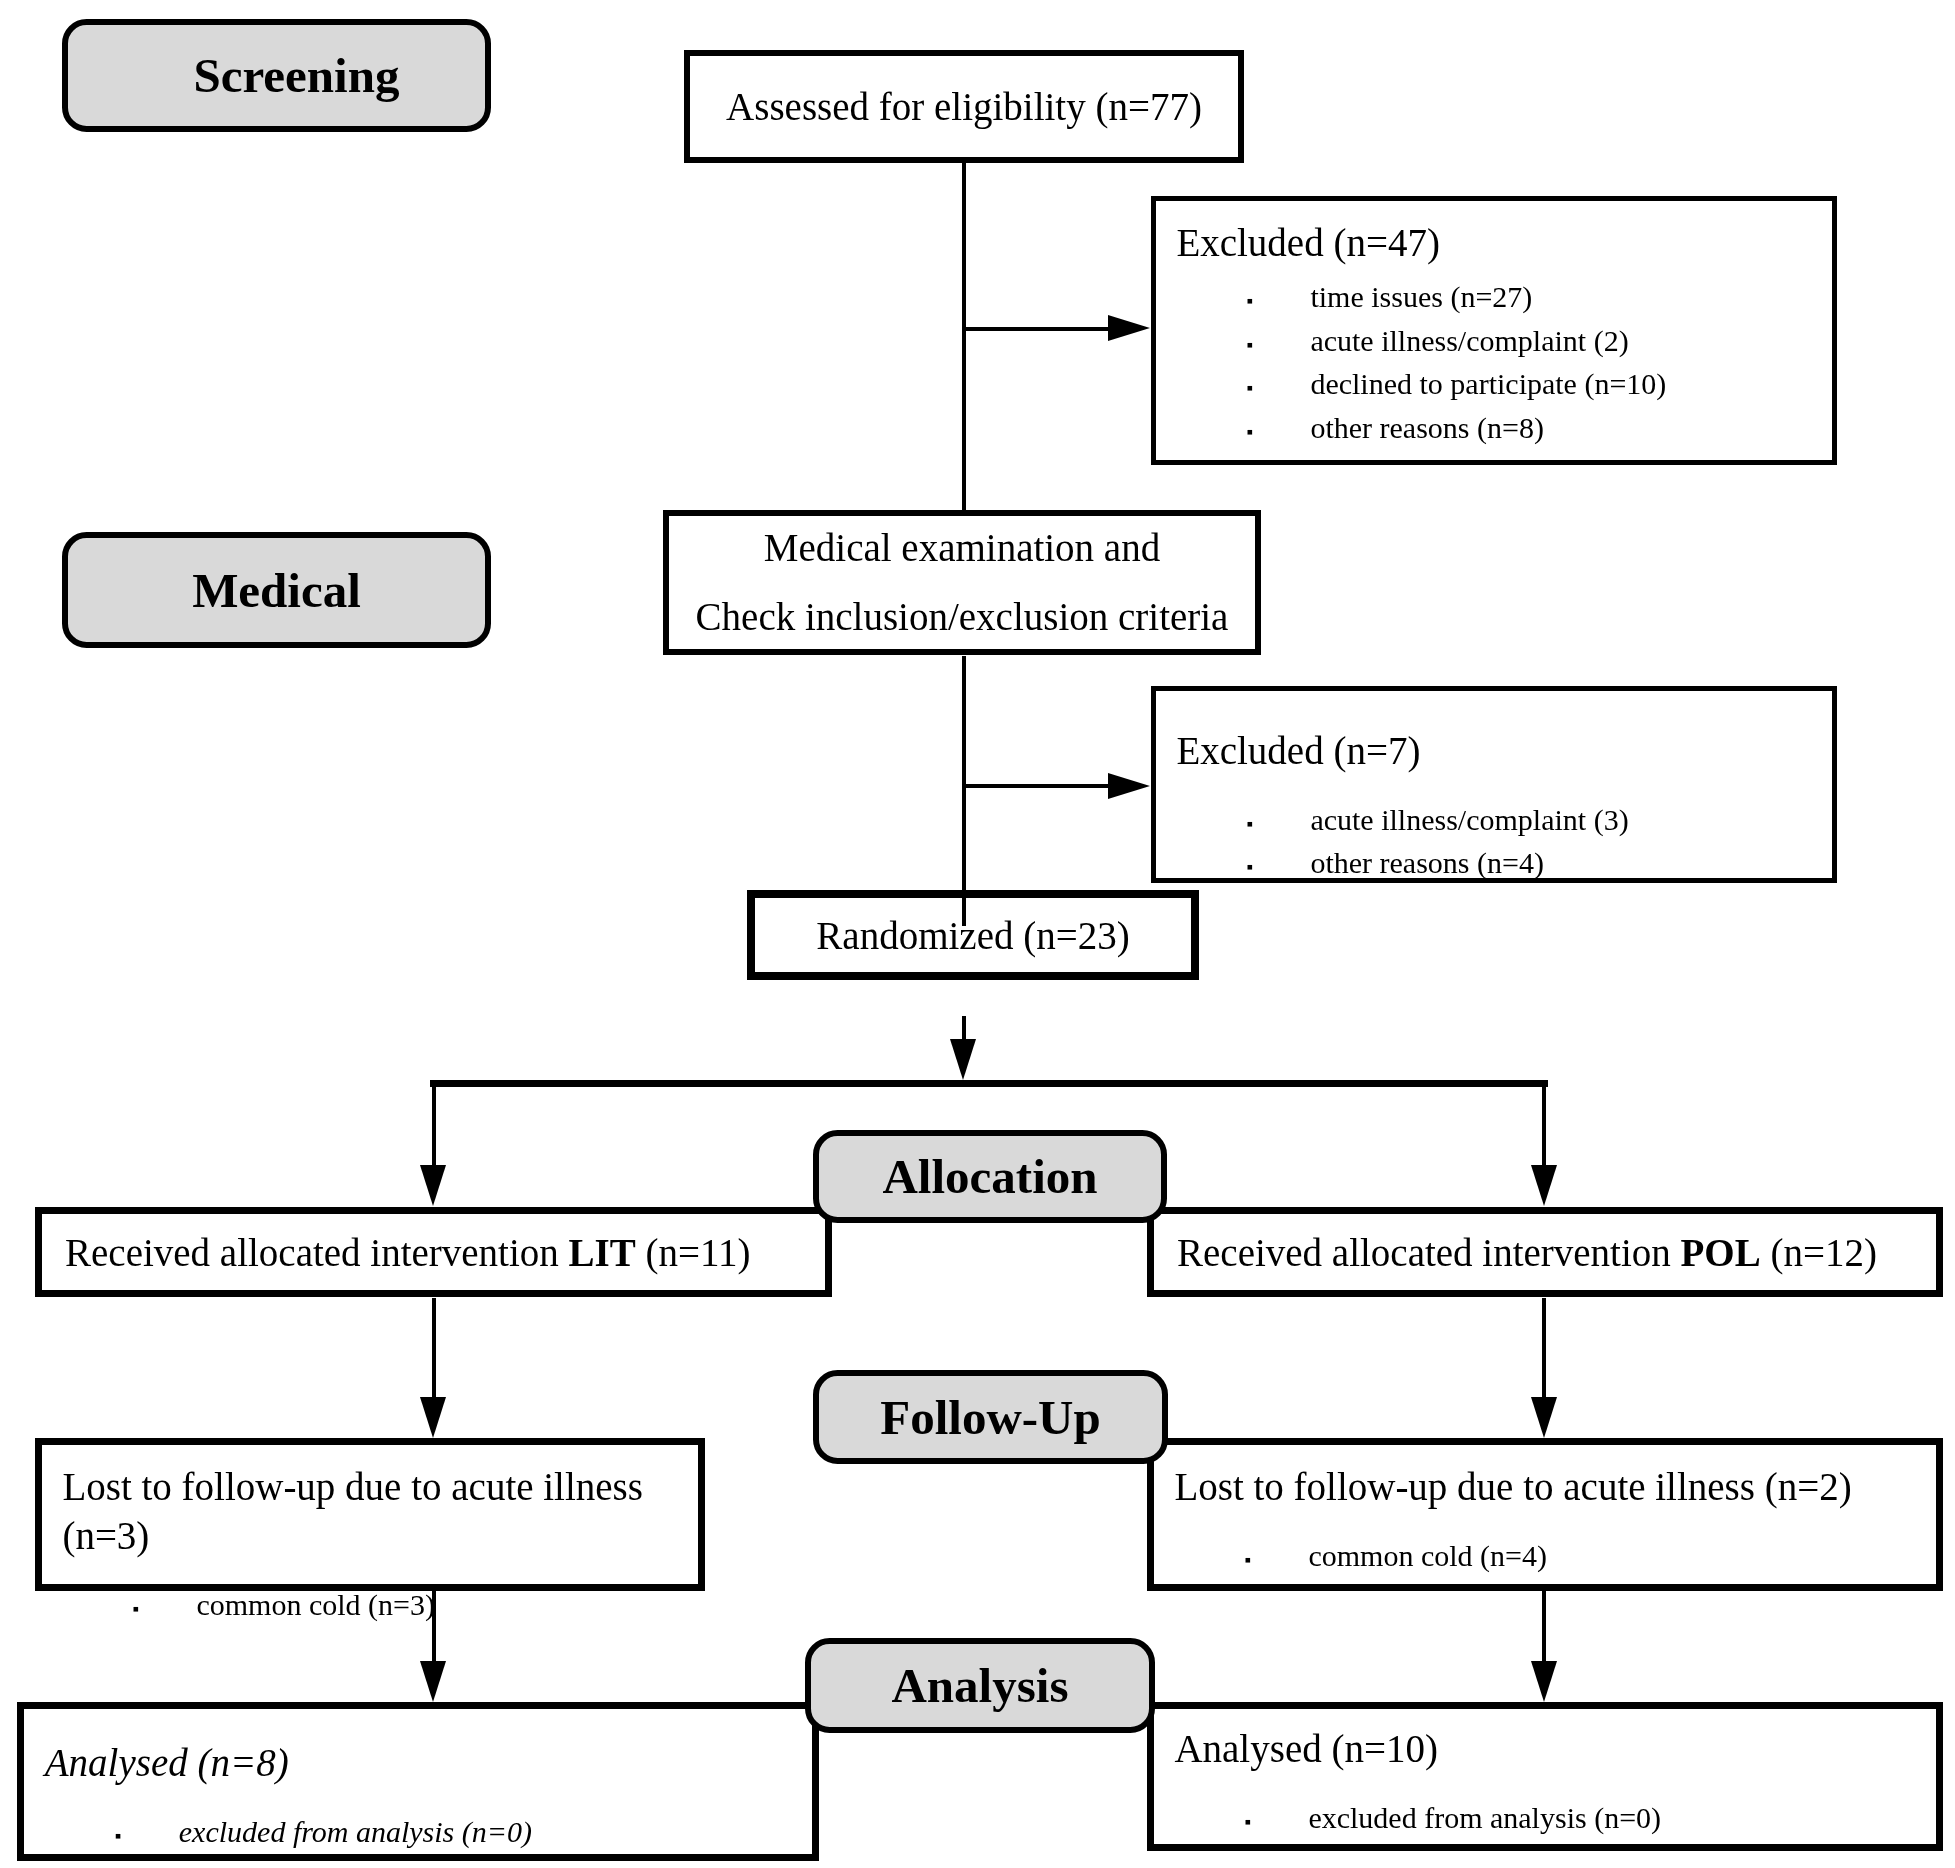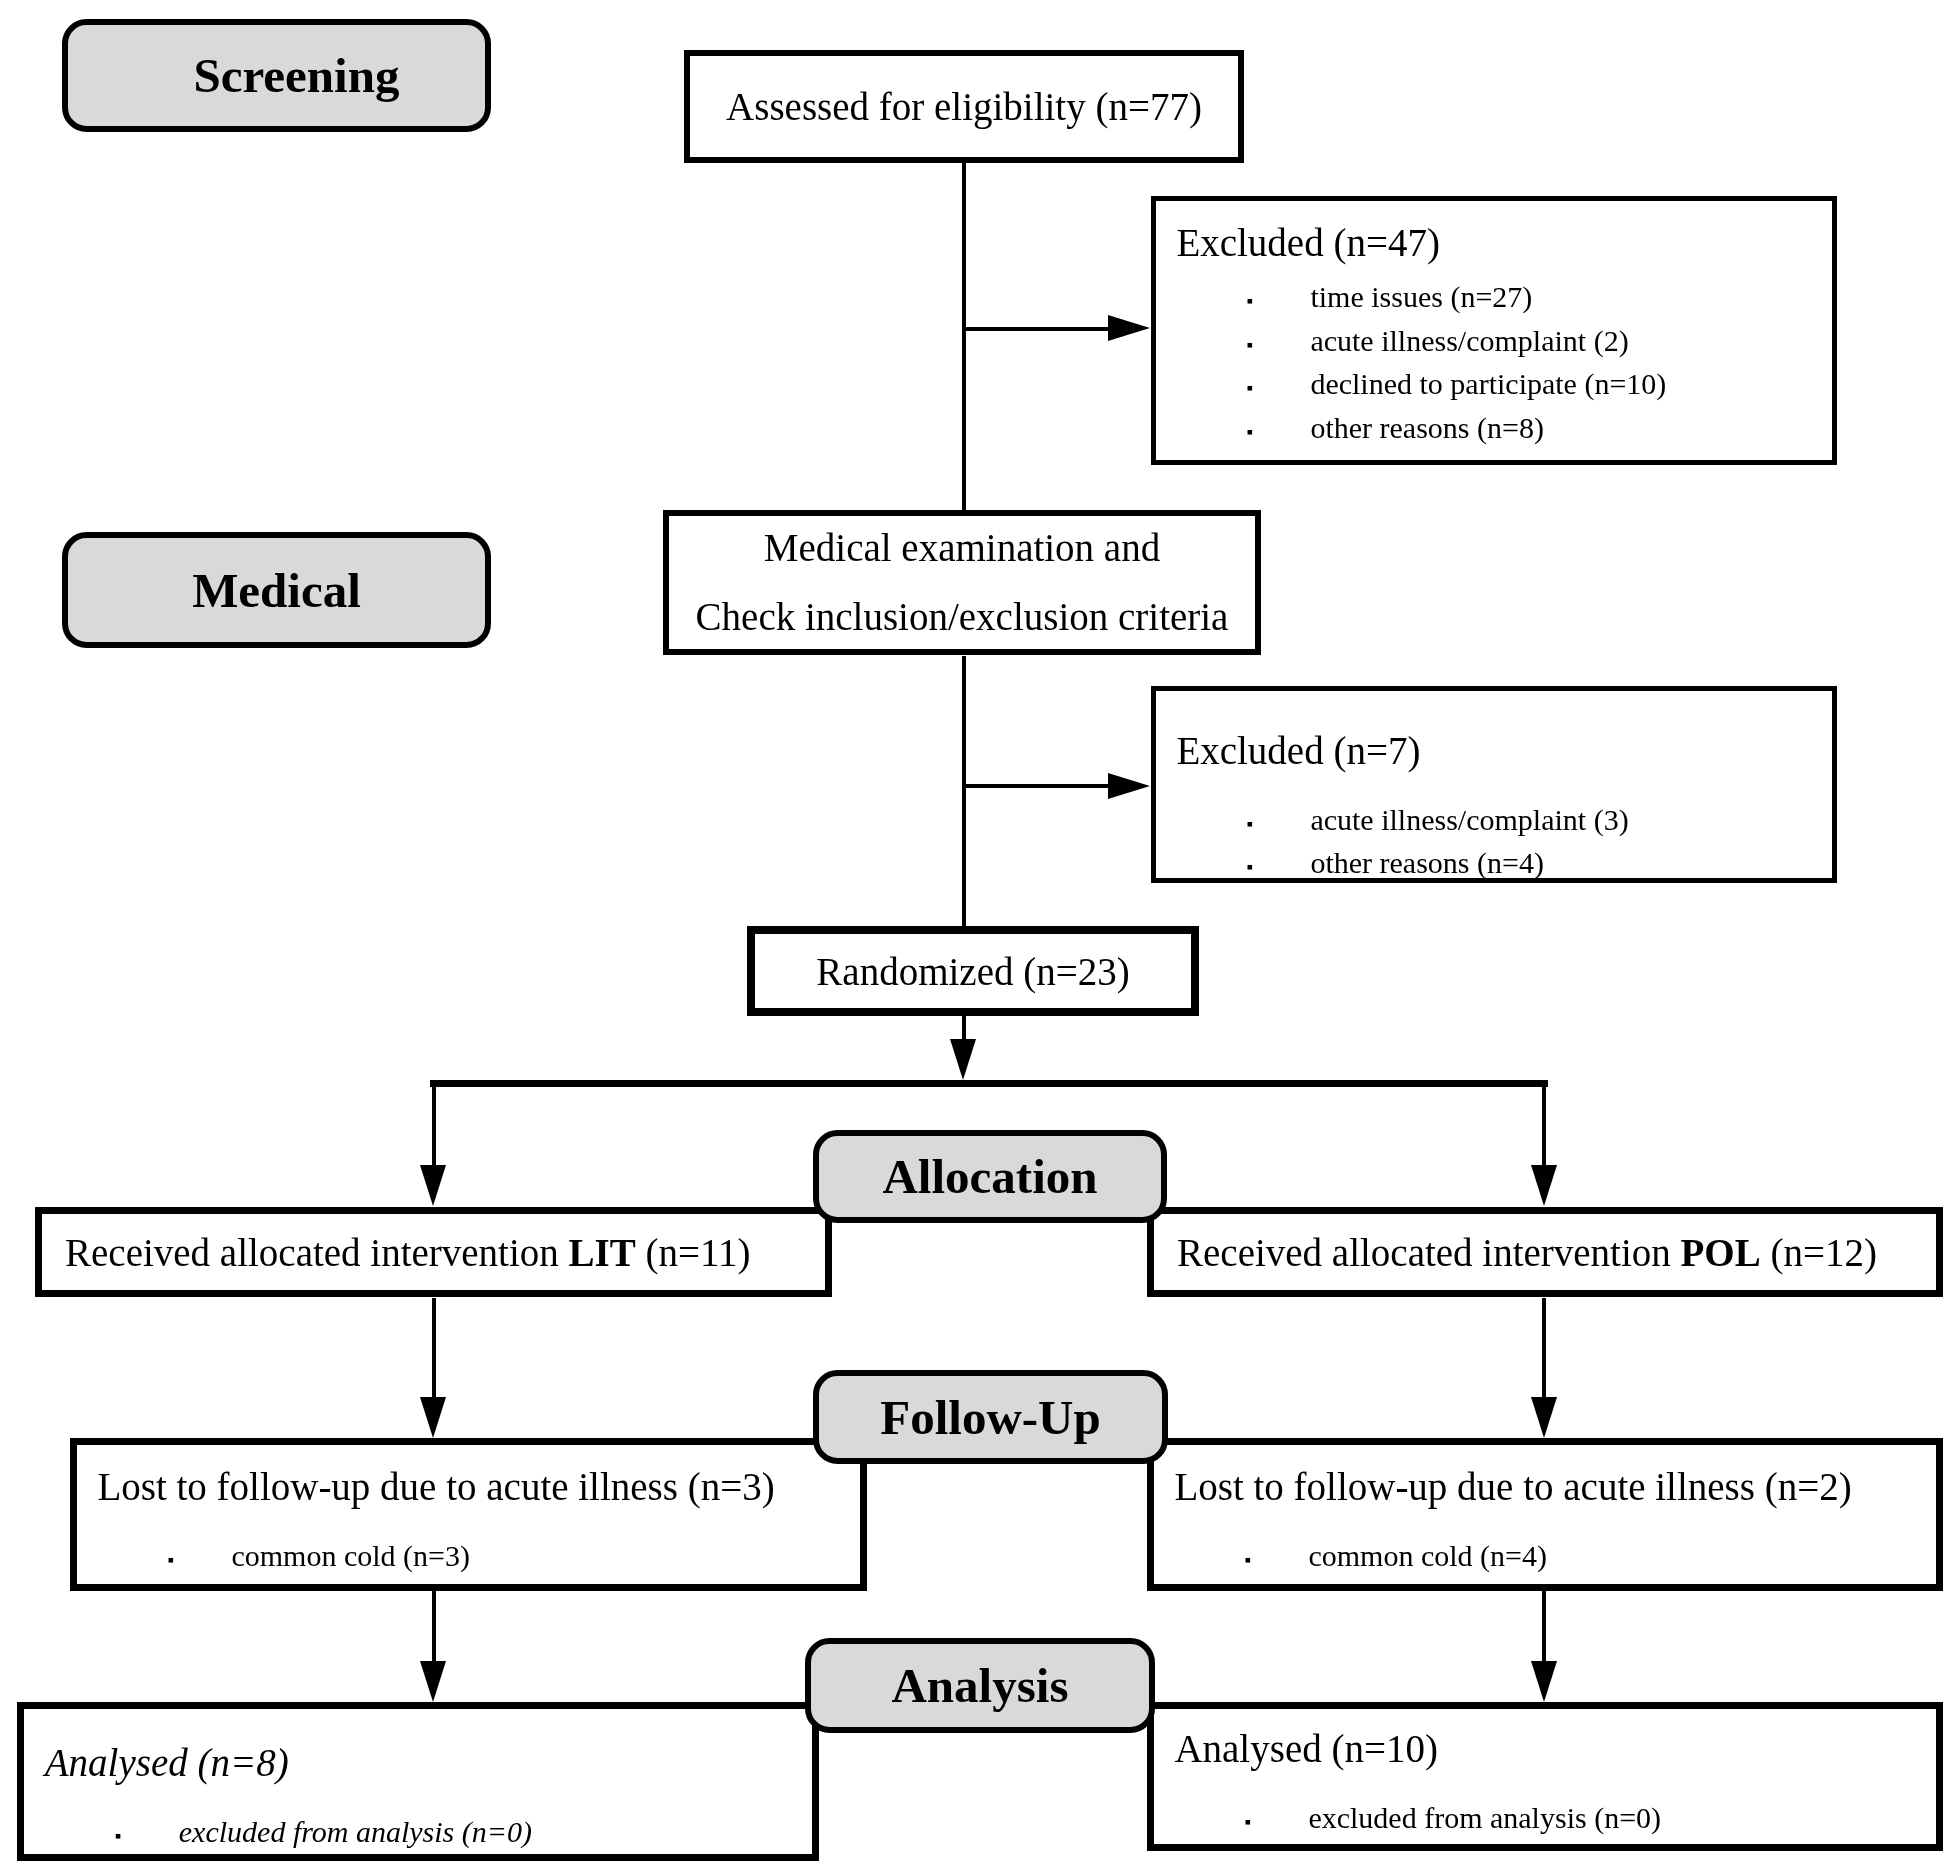--- a/index.html
+++ b/index.html
@@ -154,33 +154,33 @@
         <span class="bullet-marker">▪</span>
         <span>acute illness/complaint (3)</span>
       </div>
       <div class="bullet-row">
         <span class="bullet-marker">▪</span>
         <span>other reasons (n=4)</span>
       </div>
     </div>
   </div>
 
-  <div class="node center-text" style="left:747px; top:926px; width:452px; height:90px; border-width:8.5px;">
+  <div class="node center-text" style="left:747px; top:890px; width:452px; height:90px; border-width:8.5px;">
     <span>Randomized (n=23)</span>
   </div>
 
   <div class="node left-text" style="left:35px; top:1207px; width:797px; height:90px; border-width:7.6px;">
     <span><span>Received allocated intervention </span><span class="bold">LIT</span><span> (n=11)</span></span>
   </div>
 
   <div class="node left-text" style="left:1147px; top:1207px; width:796px; height:90px; border-width:7.6px;">
     <span><span>Received allocated intervention </span><span class="bold">POL</span><span> (n=12)</span></span>
   </div>
 
-  <div class="node listbox" style="left:35px; top:1438px; width:797px; height:153px; border-width:7.6px;margin-left:35px;">
+  <div class="node listbox" style="left:35px; top:1438px; width:670px; height:153px; border-width:7.6px;">
     <div class="title">Lost to follow-up due to acute illness (n=3)</div>
     <div class="bullet-list gap-lg">
       <div class="bullet-row">
         <span class="bullet-marker">▪</span>
         <span>common cold (n=3)</span>
       </div>
     </div>
   </div>
 
   <div class="node listbox" style="left:1147px; top:1438px; width:796px; height:153px; border-width:7.6px;">

